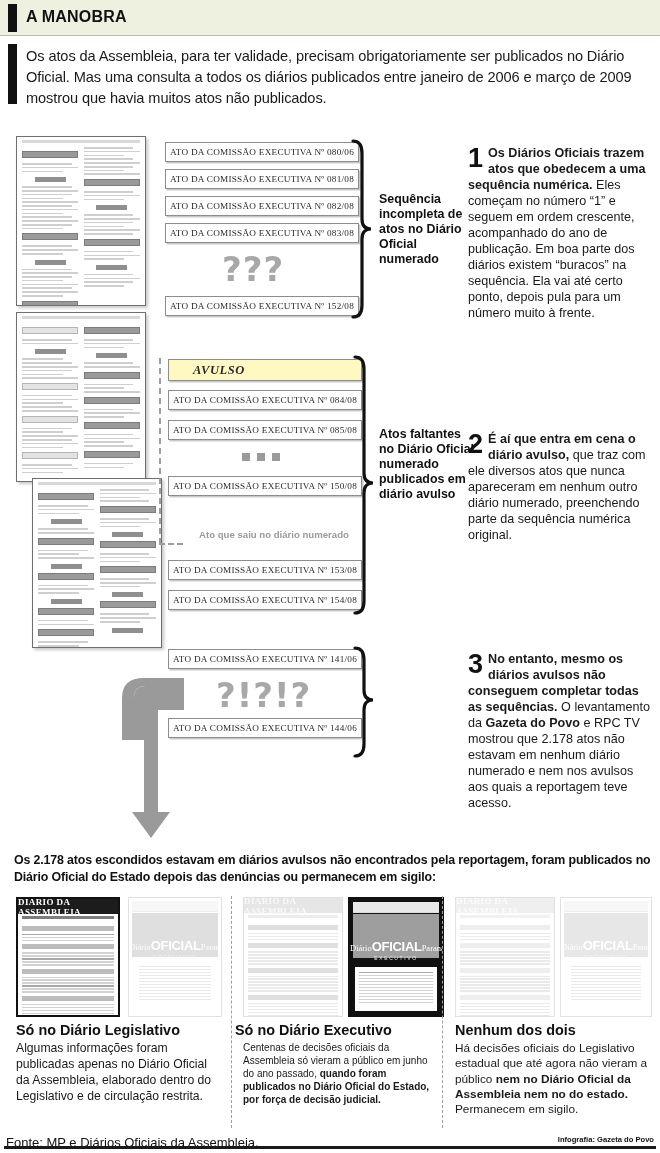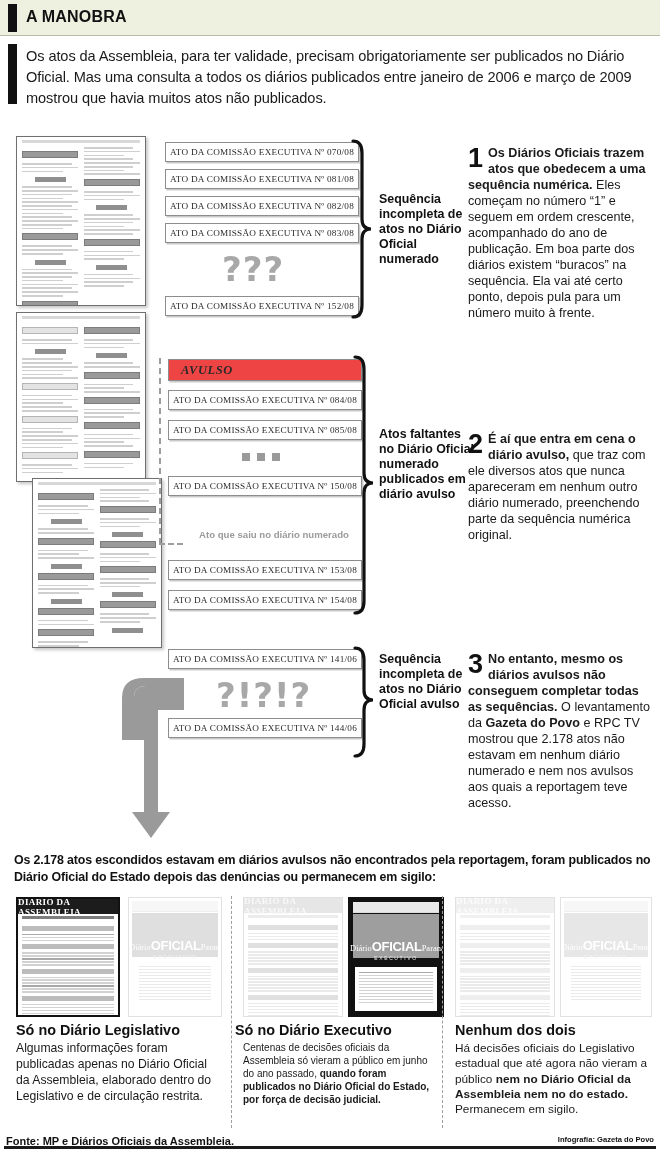--- a/index.html
+++ b/index.html
@@ -63,25 +63,25 @@
     background: #fff;
     box-shadow: 1.5px 1.5px 0 #c9c9c9;
     display: flex; align-items: center; justify-content: center;
     font-family: "Liberation Serif", serif;
     font-size: 9.2px;
     color: #2a2a2a;
     letter-spacing: 0.25px;
     white-space: nowrap;
   }
   .actbox.avulso {
-    background: #ef4444;
+    background: #fef9c3;
     font-family: "Liberation Serif", serif;
     font-weight: bold; font-style: italic;
     font-size: 12.5px; letter-spacing: 0.6px;
-    justify-content: flex-start; padding-left: 12px;
+    justify-content: flex-start; padding-left: 24px;
   }
 
   
   .qmarks {
     position: absolute;
     color: #a8a8a8; font-weight: bold;
     font-family: "DejaVu Sans", sans-serif;
     letter-spacing: 1px;
   }
   .dots {
@@ -182,21 +182,21 @@
   }
   .panel-text b { font-weight: bold; }
 
   
   .footer-rule {
     position: absolute; left: 4px; right: 4px; top: 1146px;
     height: 3px; background: #1a1a1a;
   }
   .footer-left {
     position: absolute; left: 6px; top: 1135px;
-    font-size: 11px; font-weight: bold; color: #111;
+    font-size: 13px; font-weight: normal; color: #111;
   }
   .footer-right {
     position: absolute; right: 6px; top: 1135px;
     font-size: 7.6px; font-weight: bold; color: #111;
   }
 </style>
 </head>
 <body>
 
 <div id="page">
@@ -390,21 +390,21 @@
 
   <div class="arrow" style="left:118px; top:672px; width:66px; height:168px;">
     <svg width="66" height="168" viewBox="0 0 66 168">
       <path d="M16 56 L16 26 Q16 14 28 14 L66 14 L66 38 L40 38 L40 140 L52 140 L33 166 L14 140 L26 140 L26 56 Z" fill="#9a9a9a"></path>
       <path d="M4 56 L4 26 Q4 6 26 6 L66 6 L66 14 L28 14 Q16 14 16 26 L16 56 Z" fill="#9a9a9a"></path>
       <rect x="4" y="48" width="36" height="20" fill="#9a9a9a"></rect>
       <rect x="26" y="38" width="14" height="104" fill="#9a9a9a"></rect>
     </svg>
   </div>
 
-  <div class="actbox" style="left:165px; top:142px; width:194px; height:20px;">ATO DA COMISSÃO EXECUTIVA Nº 070/08</div>
+  <div class="actbox" style="left:165px; top:142px; width:194px; height:20px;">ATO DA COMISSÃO EXECUTIVA Nº 080/06</div>
   <div class="actbox" style="left:165px; top:169px; width:194px; height:20px;">ATO DA COMISSÃO EXECUTIVA Nº 081/08</div>
   <div class="actbox" style="left:165px; top:196px; width:194px; height:20px;">ATO DA COMISSÃO EXECUTIVA Nº 082/08</div>
   <div class="actbox" style="left:165px; top:223px; width:194px; height:20px;">ATO DA COMISSÃO EXECUTIVA Nº 083/08</div>
   <div class="qmarks" style="left:222px; top:252px; font-size:34px; line-height:34px;">???</div>
   <div class="actbox" style="left:165px; top:296px; width:194px; height:20px;">ATO DA COMISSÃO EXECUTIVA Nº 152/08</div>
 
   <div class="brace" style="left:350px; top:139px;">
     <svg width="22" height="180" viewBox="0 0 22 180">
       <path d="M3 2 Q12 2 12 14 L12 80 Q12 90 21 90 Q12 90 12 100 L12 166 Q12 178 3 178" fill="none" stroke="#111" stroke-width="3.2" stroke-linecap="round"></path>
     </svg>
@@ -440,21 +440,20 @@
 
   <div class="actbox" style="left:168px; top:649px; width:194px; height:20px;">ATO DA COMISSÃO EXECUTIVA Nº 141/06</div>
   <div class="qmarks" style="left:216px; top:678px; font-size:34px; line-height:34px;">?!?!?</div>
   <div class="actbox" style="left:168px; top:718px; width:194px; height:20px;">ATO DA COMISSÃO EXECUTIVA Nº 144/06</div>
 
   <div class="brace" style="left:352px; top:646px;">
     <svg width="22" height="112" viewBox="0 0 22 112">
       <path d="M3 2 Q12 2 12 14 L12 44 Q12 54 21 54 Q12 54 12 64 L12 98 Q12 110 3 110" fill="none" stroke="#111" stroke-width="3.2" stroke-linecap="round"></path>
     </svg>
   </div>
-  <div class="midlabel" style="left:379px; top:652px;">Sequência incompleta de atos no Diário Oficial avulso</div>
 
   <div class="para" style="left:468px; top:146px;">
     <span class="num">1</span><b>Os Diários Oficiais trazem atos que obedecem a uma sequência numérica.</b><span> Eles começam no número “1” e seguem em ordem crescente, acompanhado do ano de publicação. Em boa parte dos diários existem “buracos” na sequência. Ela vai até certo ponto, depois pula para um número muito à frente.</span>
   </div>
 
   <div class="para" style="left:468px; top:432px;">
     <span class="num">2</span><b>É aí que entra em cena o diário avulso,</b><span> que traz com ele diversos atos que nunca apareceram em nenhum outro diário numerado, preenchendo parte da sequência numérica original.</span>
   </div>
 
   <div class="para" style="left:468px; top:652px;">

